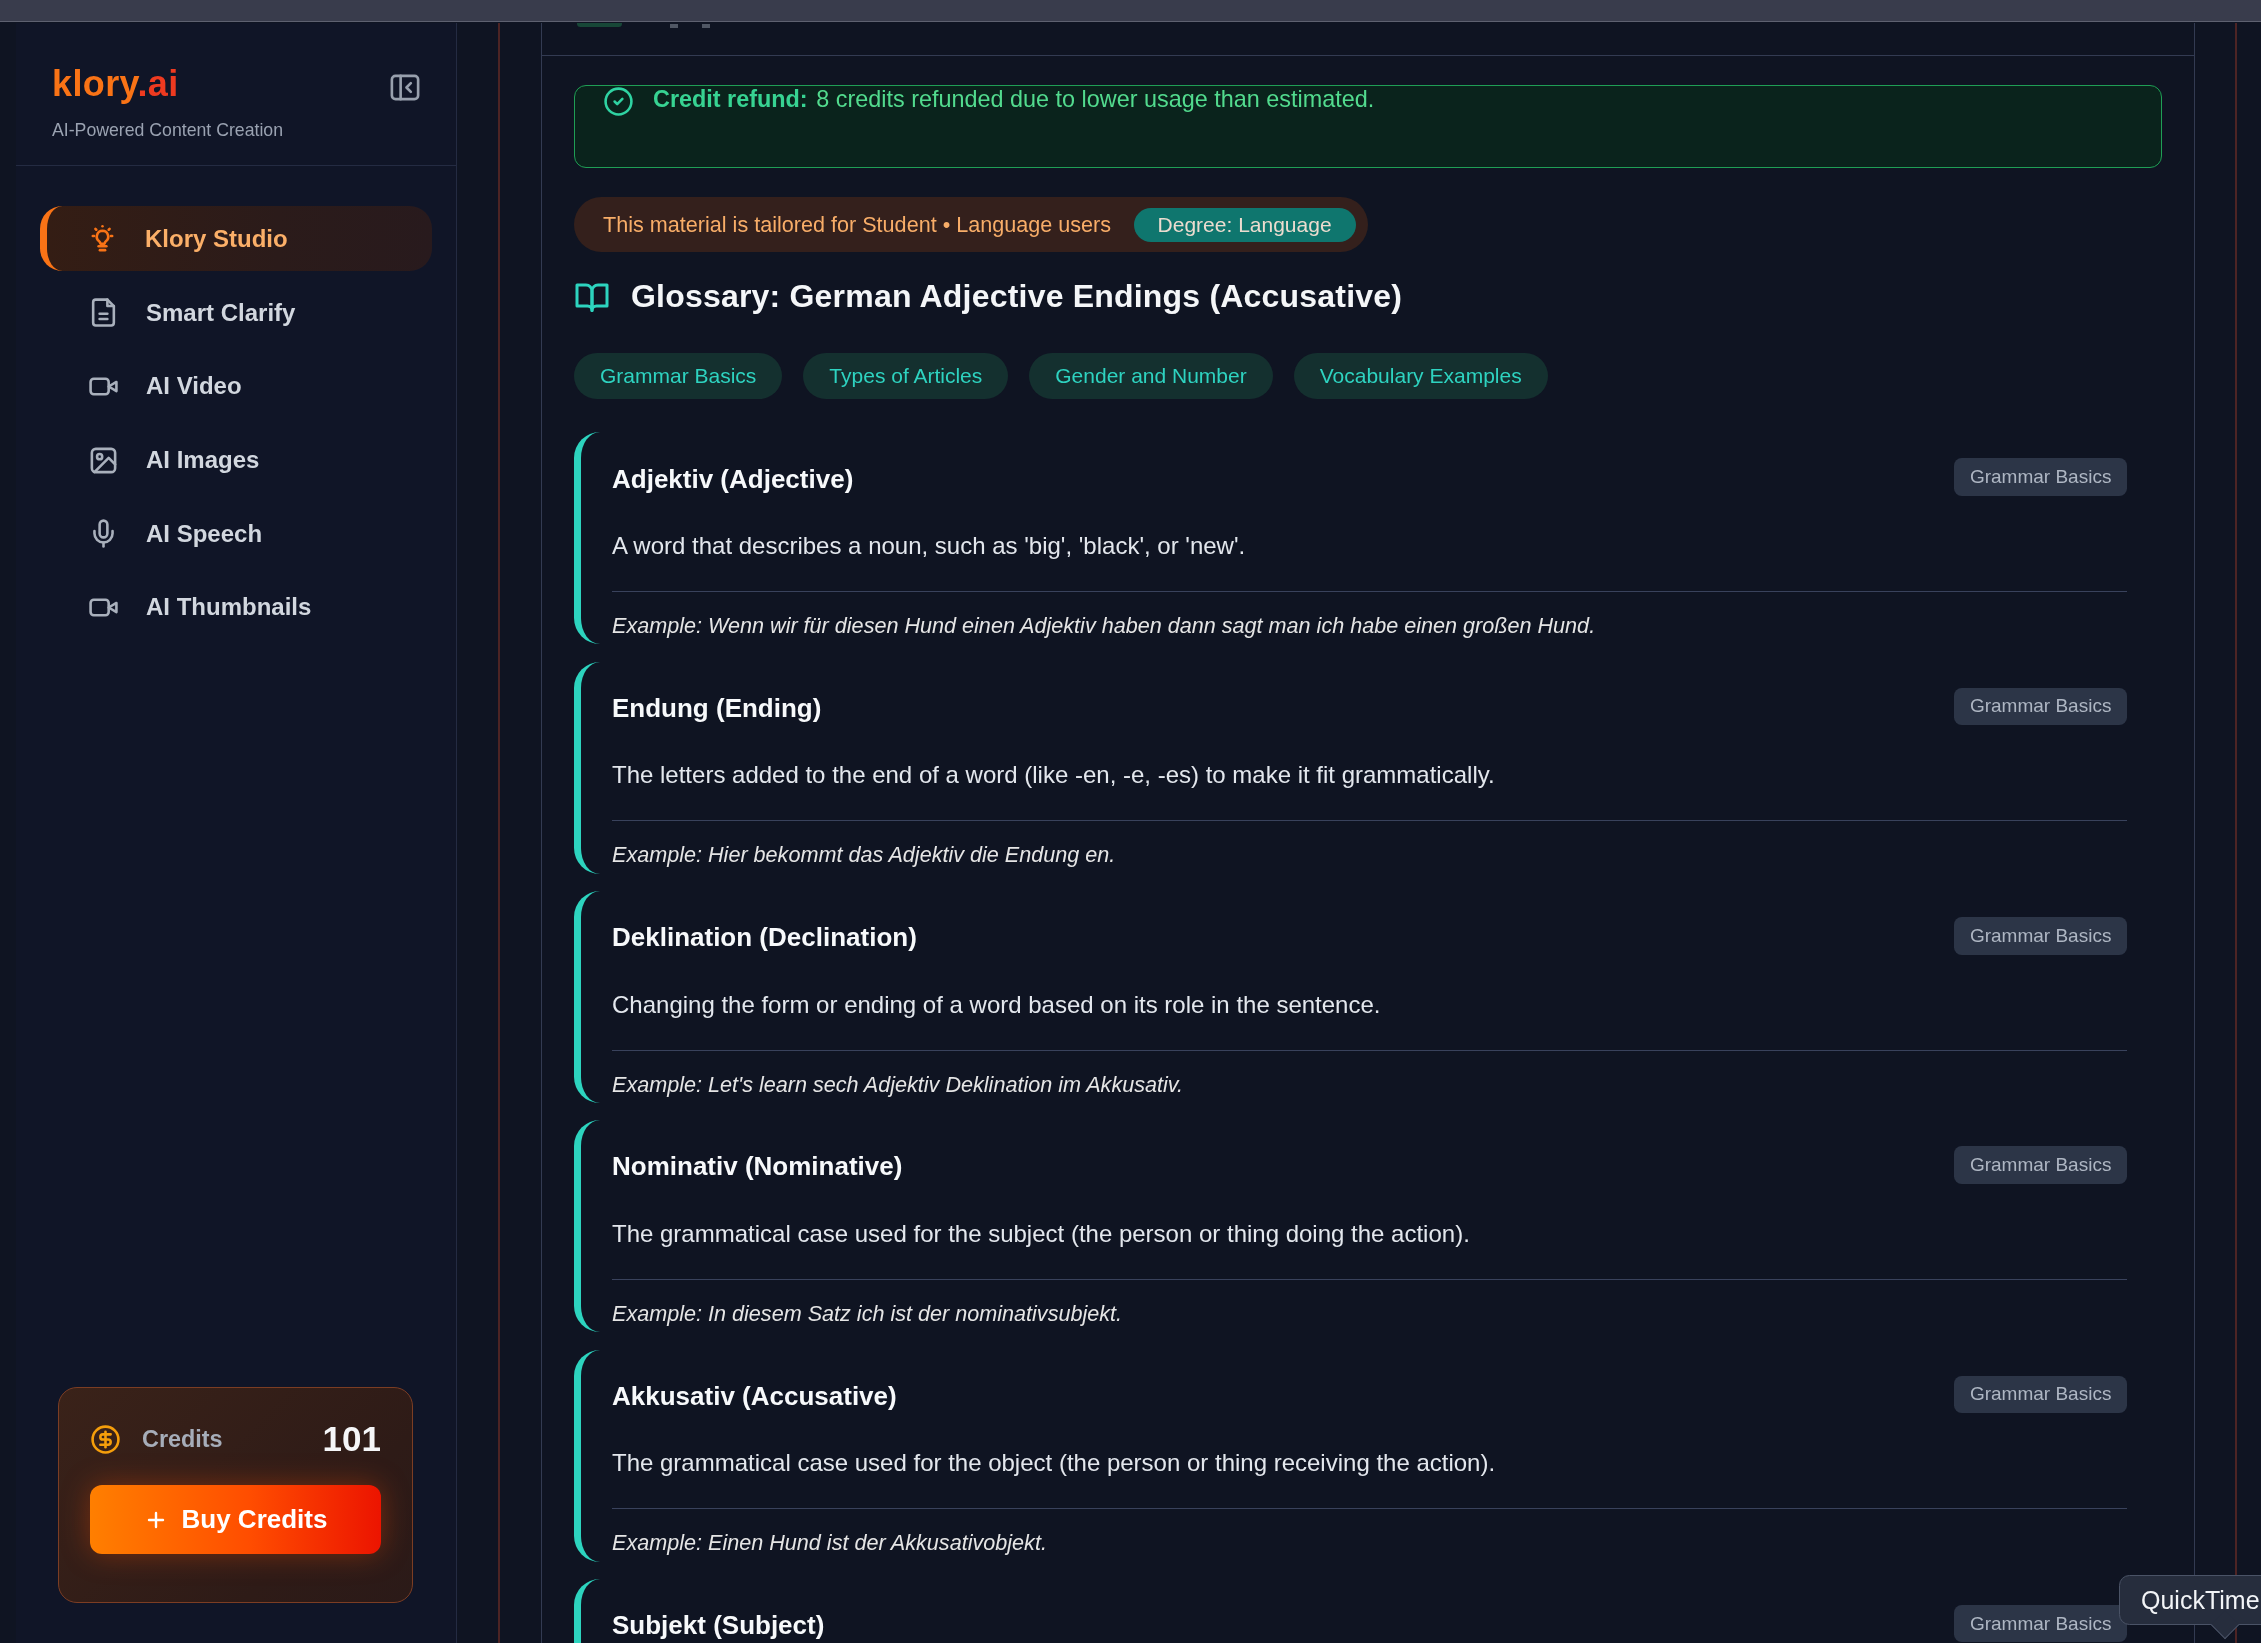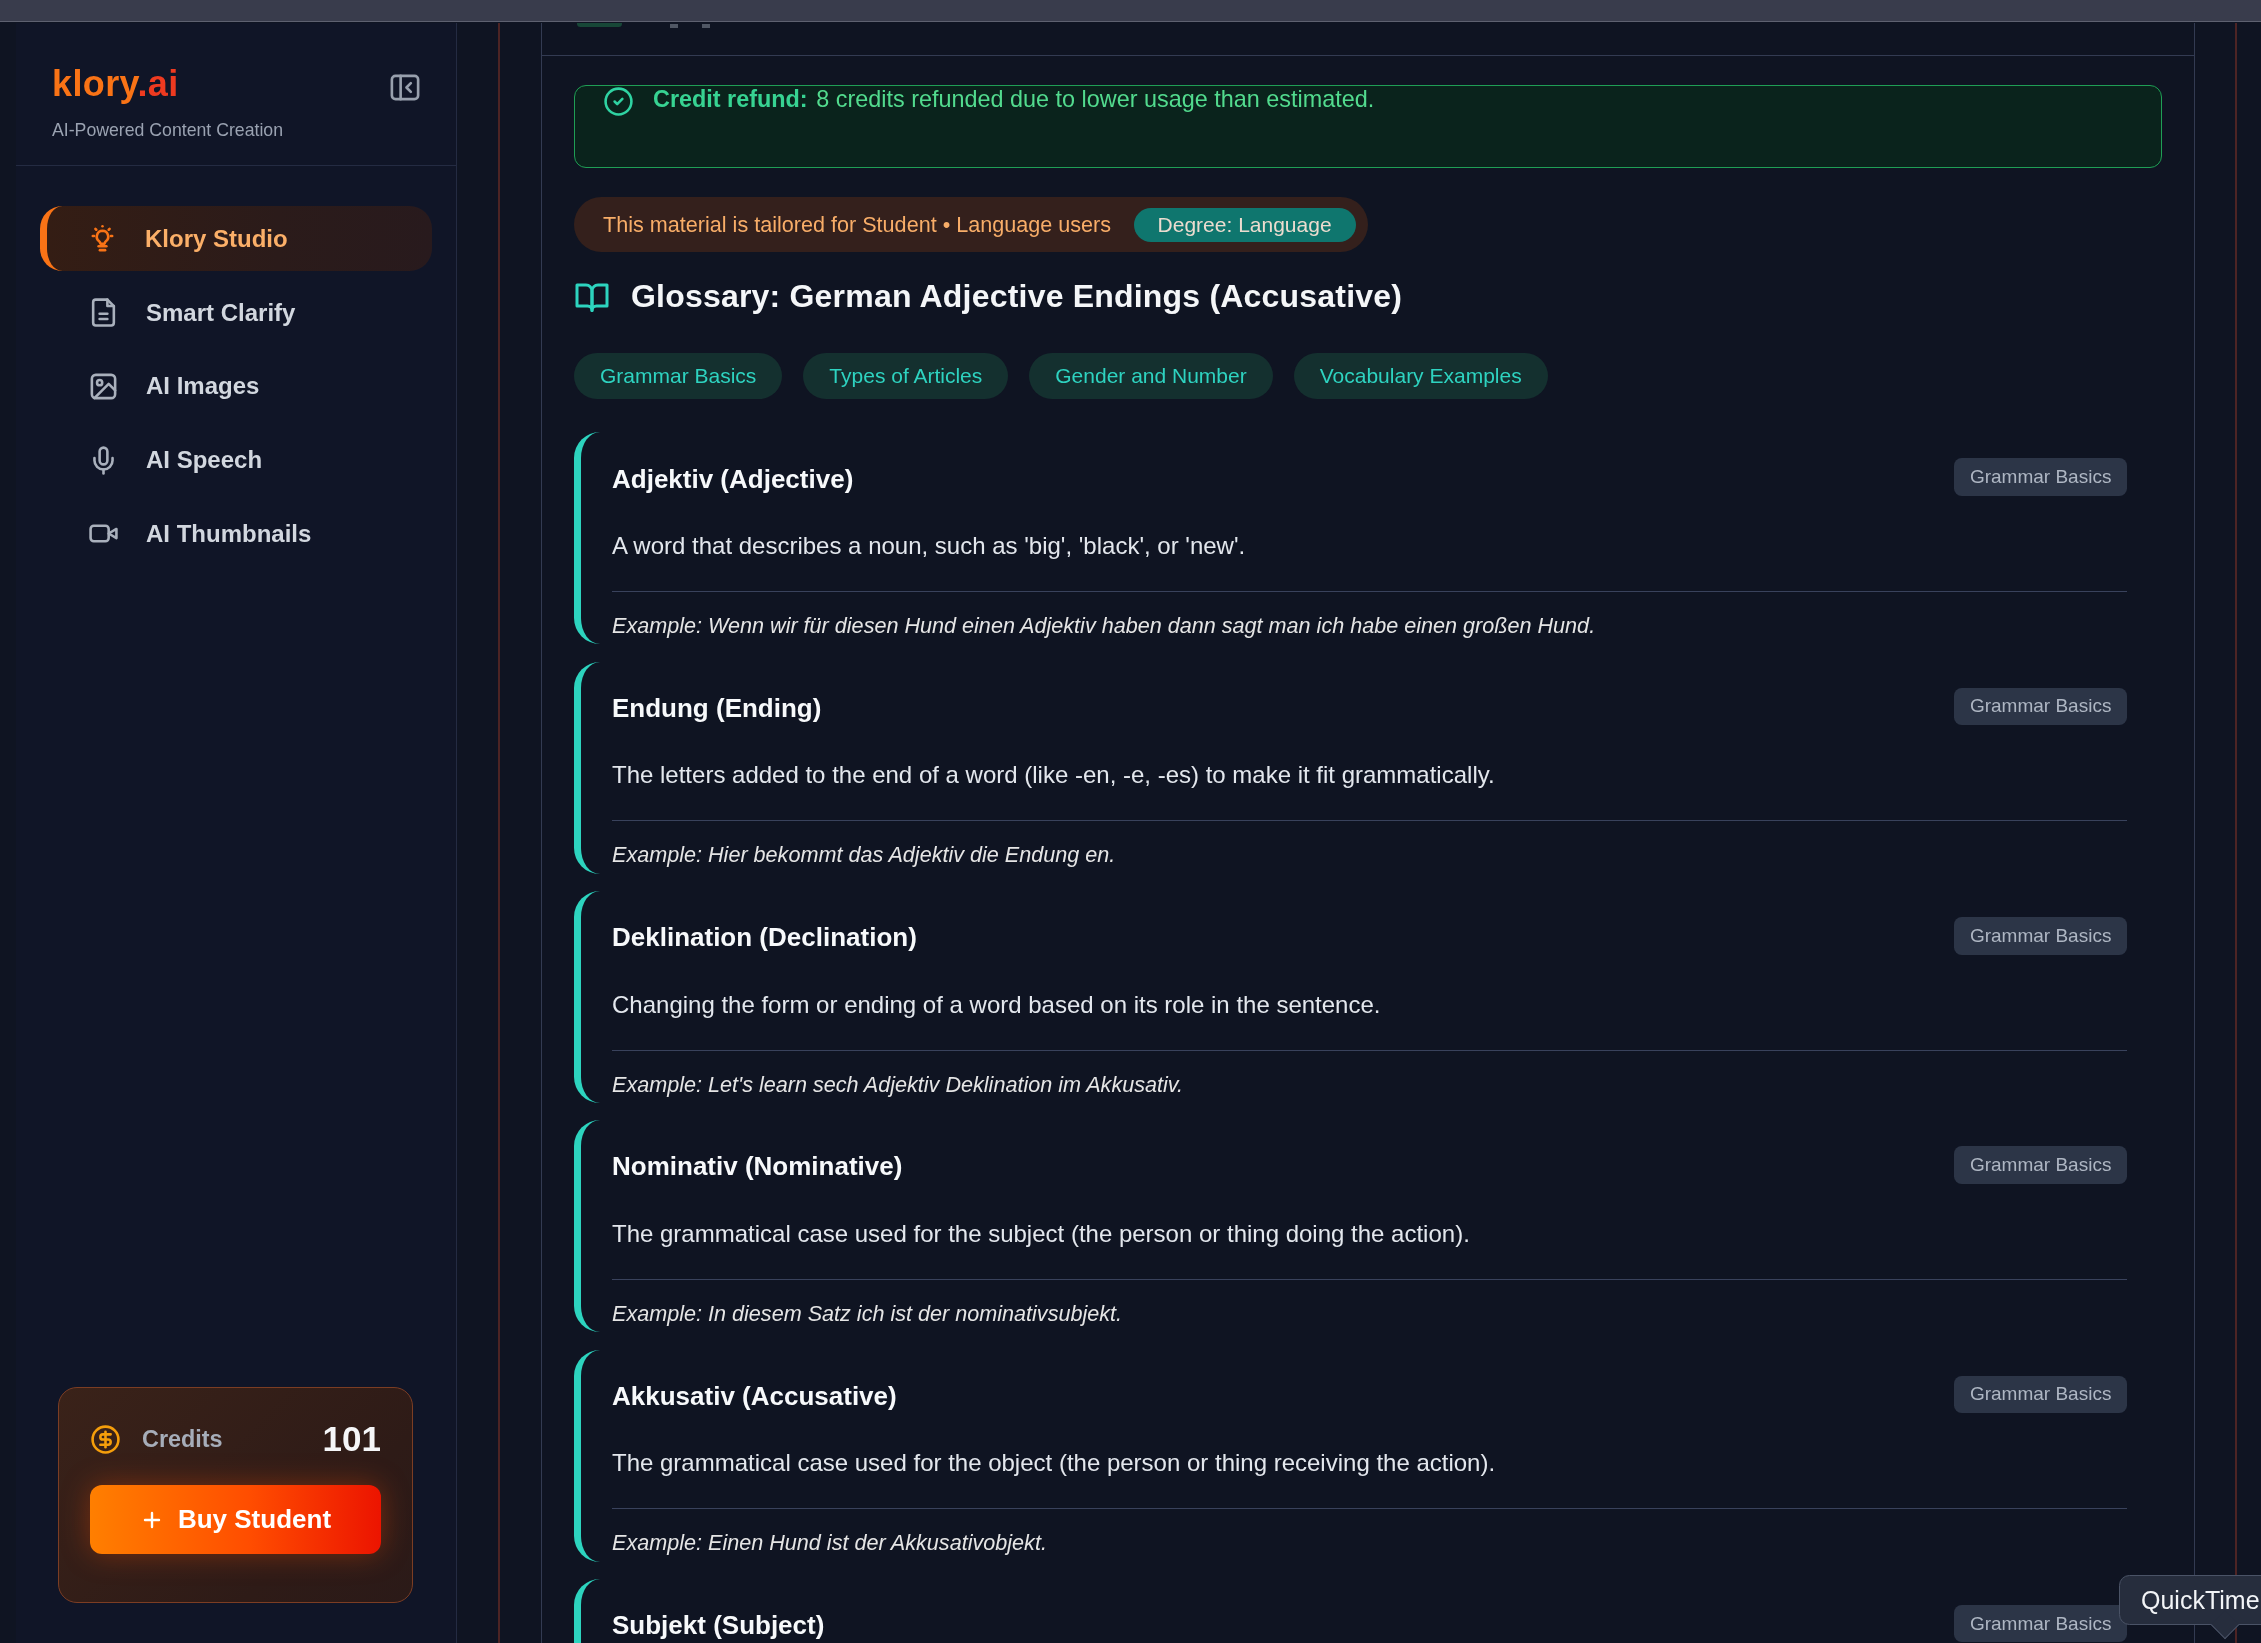--- a/index.html
+++ b/index.html
@@ -178,20 +178,29 @@
             <path d="M15 2v5h5"></path>
             <path d="M9 13h6"></path>
             <path d="M9 17h6"></path>
         </svg>
       </span>
       <span class="nav-label">Smart Clarify</span>
     </div>
     <div class="nav-item">
       <span class="nav-ic">
         <svg width="31" height="31" viewBox="0 0 24 24" fill="none" stroke="currentColor" stroke-width="2" stroke-linecap="round" stroke-linejoin="round">
+          <rect x="2" y="6" width="14" height="12" rx="2.5"></rect>
+            <path d="m22 8.5-6 3.5 6 3.5z"></path>
+        </svg>
+      </span>
+      <span class="nav-label">AI Video</span>
+    </div>
+    <div class="nav-item">
+      <span class="nav-ic">
+        <svg width="31" height="31" viewBox="0 0 24 24" fill="none" stroke="currentColor" stroke-width="2" stroke-linecap="round" stroke-linejoin="round">
           <rect x="3" y="3" width="18" height="18" rx="3"></rect>
             <circle cx="9" cy="9" r="2"></circle>
             <path d="m21 15-5-5L5 21"></path>
         </svg>
       </span>
       <span class="nav-label">AI Images</span>
     </div>
     <div class="nav-item">
       <span class="nav-ic">
         <svg width="31" height="31" viewBox="0 0 24 24" fill="none" stroke="currentColor" stroke-width="2" stroke-linecap="round" stroke-linejoin="round">
@@ -225,21 +234,21 @@
       <span class="credits-label">Credits</span>
       <span class="credits-value">101</span>
     </div>
     <button class="buy-btn">
       <span>
         <svg width="24" height="24" viewBox="0 0 24 24" fill="none" stroke="currentColor" stroke-width="2.4" stroke-linecap="round">
             <path d="M5 12h14"></path>
             <path d="M12 5v14"></path>
           </svg>
       </span>
-      <span>Buy Student</span>
+      <span>Buy Credits</span>
     </button>
   </div>
 </div>
 
 <div class="panel">
   <div class="panel-remnant">
     <div class="remnant-sliver"></div>
     <div class="remnant-dash d1"></div>
     <div class="remnant-dash d2"></div>
   </div>

